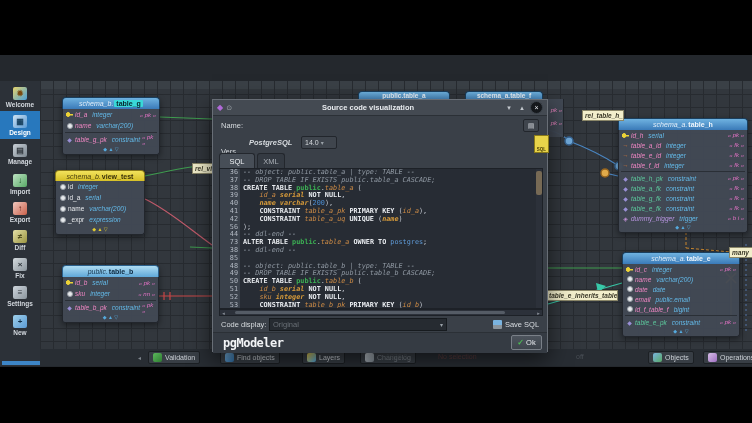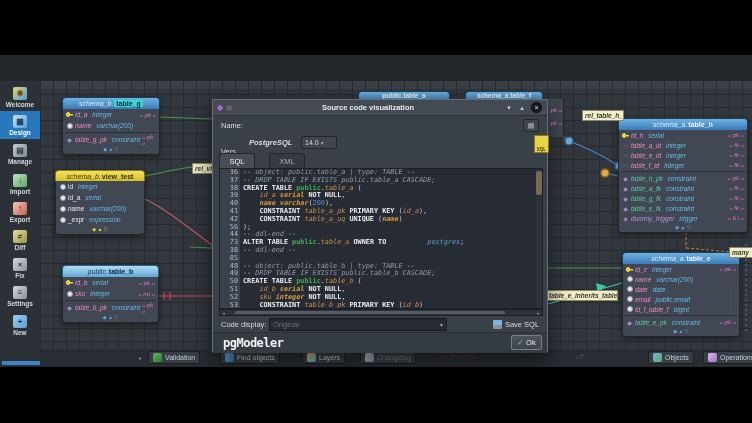--- a/index.html
+++ b/index.html
@@ -103,21 +103,21 @@
           font-size:6.8px;text-align:right;padding-right:2px;box-sizing:border-box;}
   #codelines{flex:1;font-family:"DejaVu Sans Mono",monospace;font-size:6.8px;color:#c9ced6;
              white-space:pre;padding-left:3px;overflow:hidden;}
   .cl{height:7.8px;line-height:7.8px;}
   .sg-c{color:#9099a3;font-style:italic;}
   .sg-k{color:#e8ebef;font-weight:bold;}
   .sg-s{color:#3cb054;font-weight:bold;}
   .sg-o{color:#cd8b45;font-style:italic;}
   .sg-t{color:#d79b3a;font-weight:bold;font-style:italic;}
   .sg-n{color:#4d8fd4;}
-  .sg-r{color:#5f9bd8;font-style:italic;margin-left:37px;}
+  .sg-r{color:#5f9bd8;}
   .sg-p{color:#c9ced6;}
   #vscroll{position:absolute;right:0;top:0;width:6px;height:100%;background:#2c313a;}
   #vthumb{position:absolute;right:0;top:2px;width:6px;height:24px;background:#776a55;border-radius:2px;}
   #hscroll{position:absolute;left:6px;top:209px;width:324px;height:7px;background:#2c313a;border:1px solid #1d2127;
            box-sizing:border-box;display:flex;align-items:center;}
   #hthumb{margin-left:8px;width:270px;height:3px;background:#555c66;border-radius:2px;}
   .harrow{color:#8a9099;font-size:5px;width:7px;text-align:center;}
   #savesql{position:absolute;left:272px;top:217px;width:62px;height:14px;display:flex;align-items:center;
            justify-content:center;gap:3px;font-size:7.5px;color:#d9dde2;}
   .saveic{width:9px;height:9px;background:linear-gradient(#7ab4e0 55%,#8a949c 55%);border-radius:1px;}
@@ -536,21 +536,21 @@
     <span class="drow" style="top:47px;">Vers</span>
     <span class="drow" style="left:36px;top:38px;font-style:italic;font-weight:bold;">PostgreSQL</span>
     <div class="combo14" style="left:88px;top:36px;width:36px;height:13px;">
       <span>14.0</span>
       <span class="caret">▾</span>
     </div>
     <div id="sqlfileicon">SQL</div>
     <div class="tab active" style="left:6px;width:36px;">
         <span>SQL</span>
       </div>
-    <div class="tab inactive" style="left:44px;width:36px;margin-left:12px;">
+    <div class="tab inactive" style="left:44px;width:28px;">
         <span>XML</span>
       </div>
     <div id="codeframe">
       <div id="gutter">
           <div class="cl">36</div>
           <div class="cl">37</div>
           <div class="cl">38</div>
           <div class="cl">39</div>
           <div class="cl">40</div>
           <div class="cl">41</div>

